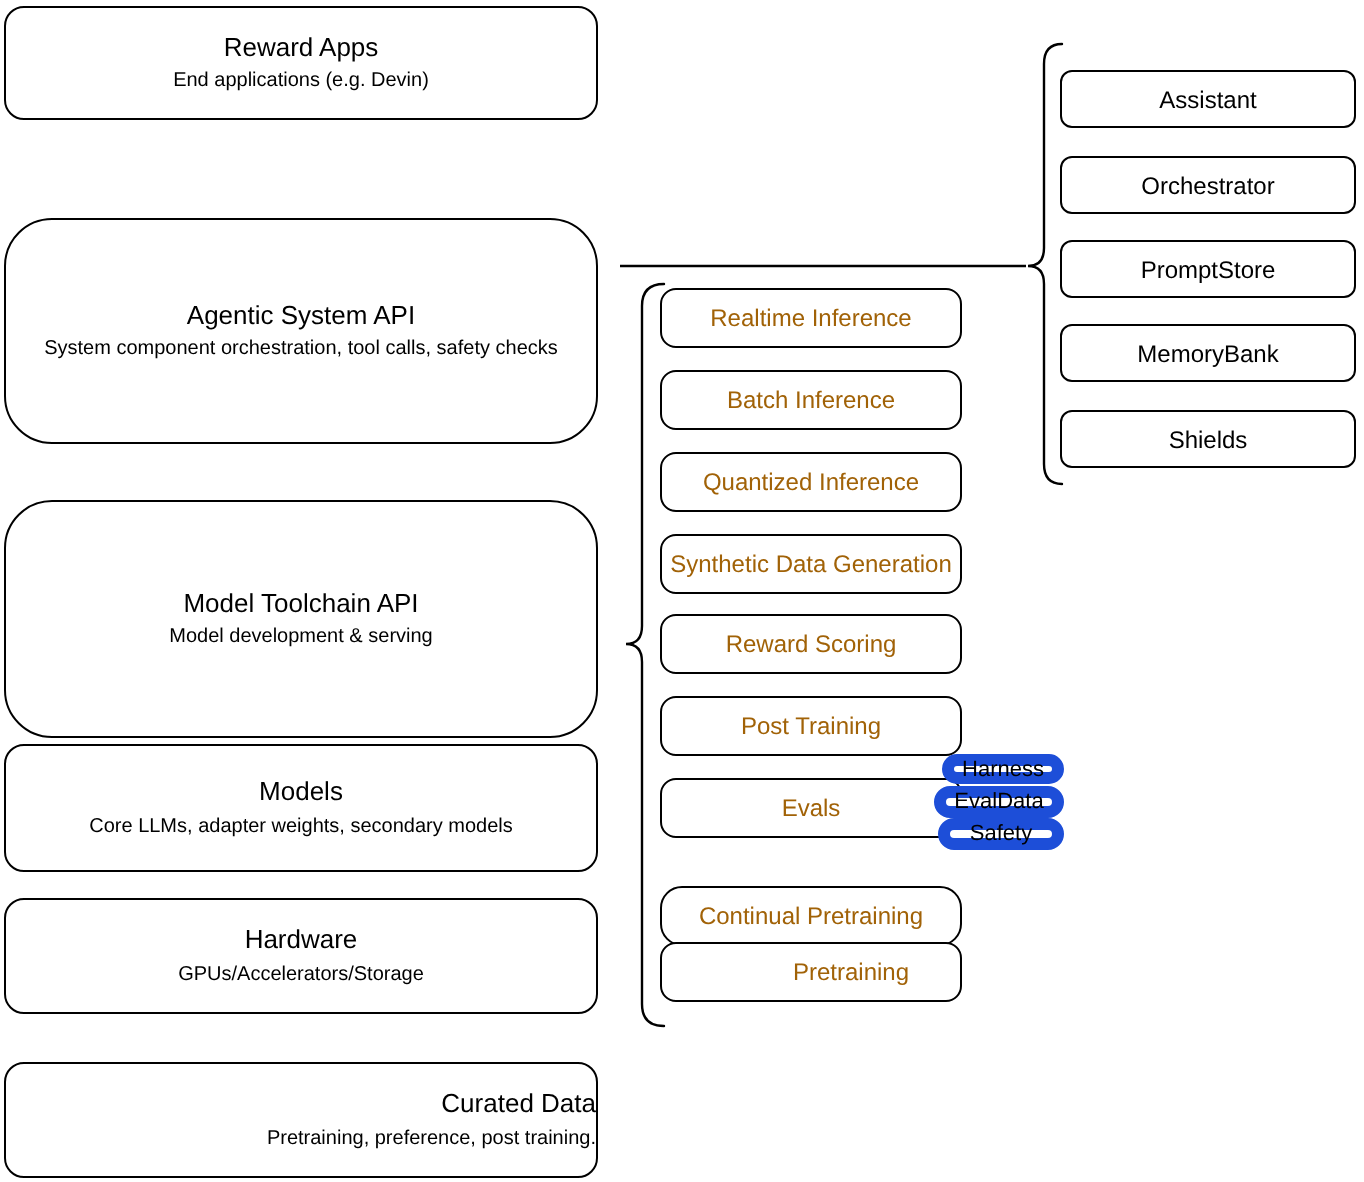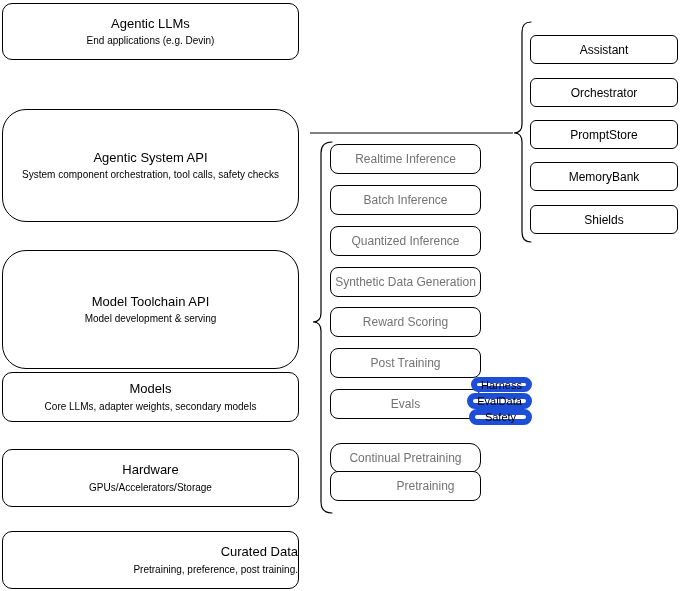--- a/index.html
+++ b/index.html
@@ -57,21 +57,21 @@
     width: 151px;
     height: 30px;
     box-sizing: border-box;
     background: #ffffff;
     border: 1px solid #000000;
     border-radius: 8px;
     display: flex;
     align-items: center;
     justify-content: center;
     font-size: 12px;
-    color: #737373;
+    color: #a16207;
     white-space: nowrap;
     z-index: 2;
   }
   .comp {
     position: absolute;
     left: 530px;
     width: 148px;
     height: 29px;
     box-sizing: border-box;
     background: #ffffff;
@@ -108,35 +108,35 @@
   <svg class="overlay" width="682" height="591" viewBox="0 0 682 591">
 
     <path d="M 310 133 L 513 133" stroke="#000000" stroke-width="1.2" fill="none"></path>
 
     <path d="M 332 142 Q 321 142 321 153 L 321 313 Q 321 322 313 322 Q 321 322 321 331 L 321 502 Q 321 513 332 513" stroke="#000000" stroke-width="1.2" fill="none" stroke-linecap="round"></path>
 
     <path d="M 531 22 Q 522 22 522 32 L 522 124 Q 522 133 514 133 Q 522 133 522 142 L 522 232 Q 522 242 531 242" stroke="#000000" stroke-width="1.2" fill="none" stroke-linecap="round"></path>
   </svg>
 
   <div class="box r-small" style="top:3px;height:57px;">
-    <div class="title">Agentic LLMs</div>
+    <div class="title">Reward Apps</div>
     <div class="subtitle">End applications (e.g. Devin)</div>
   </div>
 
   <div class="box r-large" style="top:85px;height:113px;">
     <div class="title">Agentic System API</div>
     <div class="subtitle">System component orchestration, tool calls, safety checks</div>
   </div>
 
   <div class="box r-large" style="top:226px;height:119px;">
     <div class="title">Model Toolchain API</div>
     <div class="subtitle">Model development &amp; serving</div>
   </div>
 
-  <div class="box r-small" style="top:372px;height:50px;">
+  <div class="box r-small" style="top:372px;height:64px;">
     <div class="title">Models</div>
     <div class="subtitle">Core LLMs, adapter weights, secondary models</div>
   </div>
 
   <div class="box r-small" style="top:449px;height:58px;">
     <div class="title">Hardware</div>
     <div class="subtitle">GPUs/Accelerators/Storage</div>
   </div>
 
   <div class="box r-small" style="top:531px;height:58px;align-items:flex-end;">

